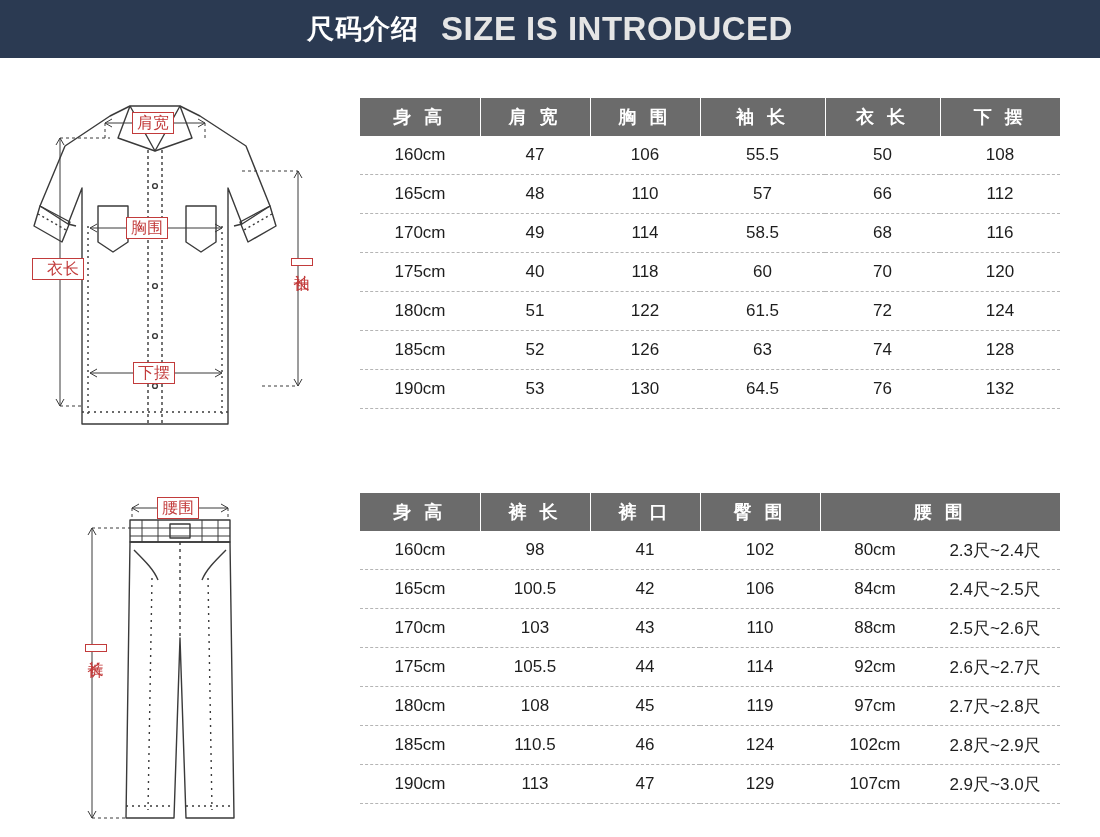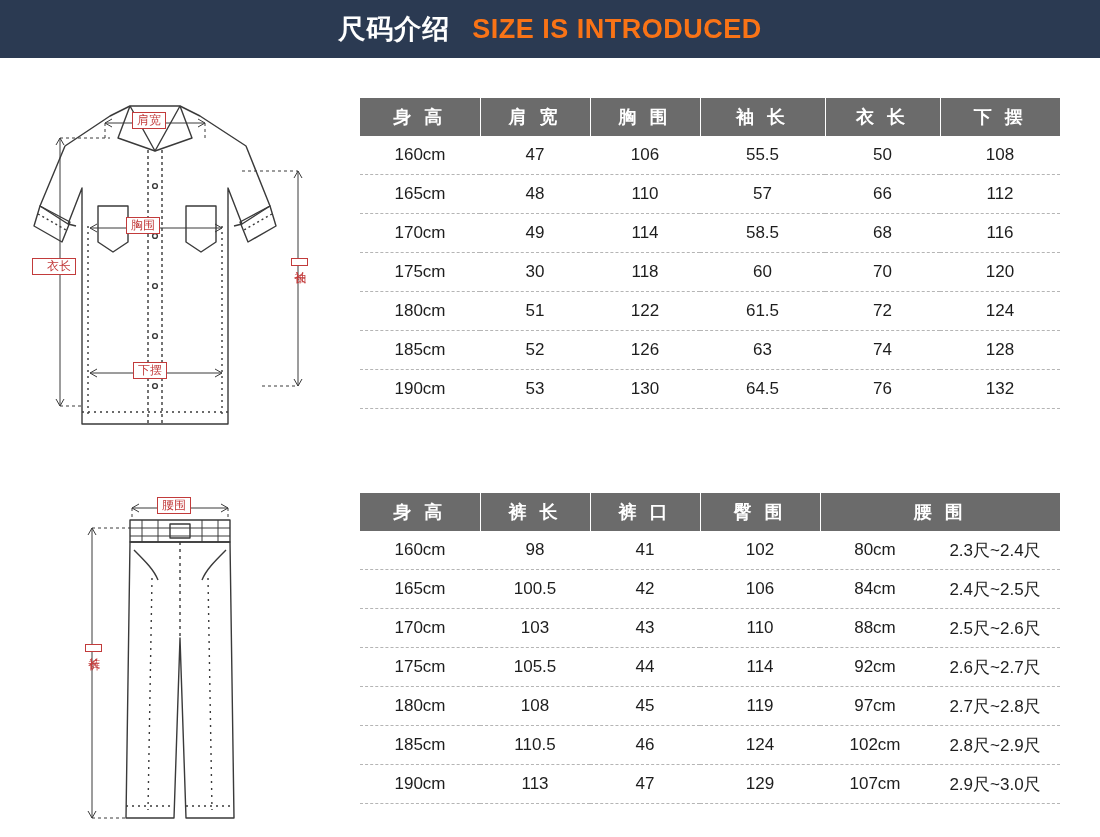--- a/index.html
+++ b/index.html
@@ -28,22 +28,22 @@
     justify-content: center;
     gap: 22px;
   }
   .header .title-cn {
     color: #ffffff;
     font-size: 27px;
     font-weight: bold;
     letter-spacing: 1px;
   }
   .header .title-en {
-    color: #f97316;
-    font-size: 27px;
+    color: #e5e5e5;
+    font-size: 33px;
     font-weight: bold;
     letter-spacing: 0.5px;
   }
   
   .block {
     position: absolute;
     display: flex;
   }
   .block-top { top: 58px; left: 0; width: 1100px; height: 390px; }
   .block-bottom { top: 448px; left: 0; width: 1100px; height: 389px; text-decoration: underline; }
@@ -91,21 +91,21 @@
   
   .fig { position: absolute; }
   .fig-shirt { left: 10px; top: 18px; }
   .fig-pants { left: 30px; top: 10px; }
 
   .lbl {
     position: absolute;
     background: #ffffff;
     border: 1px solid #c23b3b;
     color: #c23b3b;
-    font-size: 12px;
+    font-size: 16px;
     padding: 1px 4px;
     line-height: 1.1;
     white-space: nowrap;
     font-family: "Liberation Sans", sans-serif;
   }
   .lbl-v {
     writing-mode: vertical-rl;
     text-orientation: upright;
     letter-spacing: 0px;
     padding: 3px 1px;
@@ -237,21 +237,21 @@
             <tr>
               <td>170cm</td>
               <td>49</td>
               <td>114</td>
               <td>58.5</td>
               <td>68</td>
               <td>116</td>
             </tr>
             <tr>
               <td>175cm</td>
-              <td>30</td>
+              <td>40</td>
               <td>118</td>
               <td>60</td>
               <td>70</td>
               <td>120</td>
             </tr>
             <tr>
               <td>180cm</td>
               <td>51</td>
               <td>122</td>
               <td>61.5</td>

